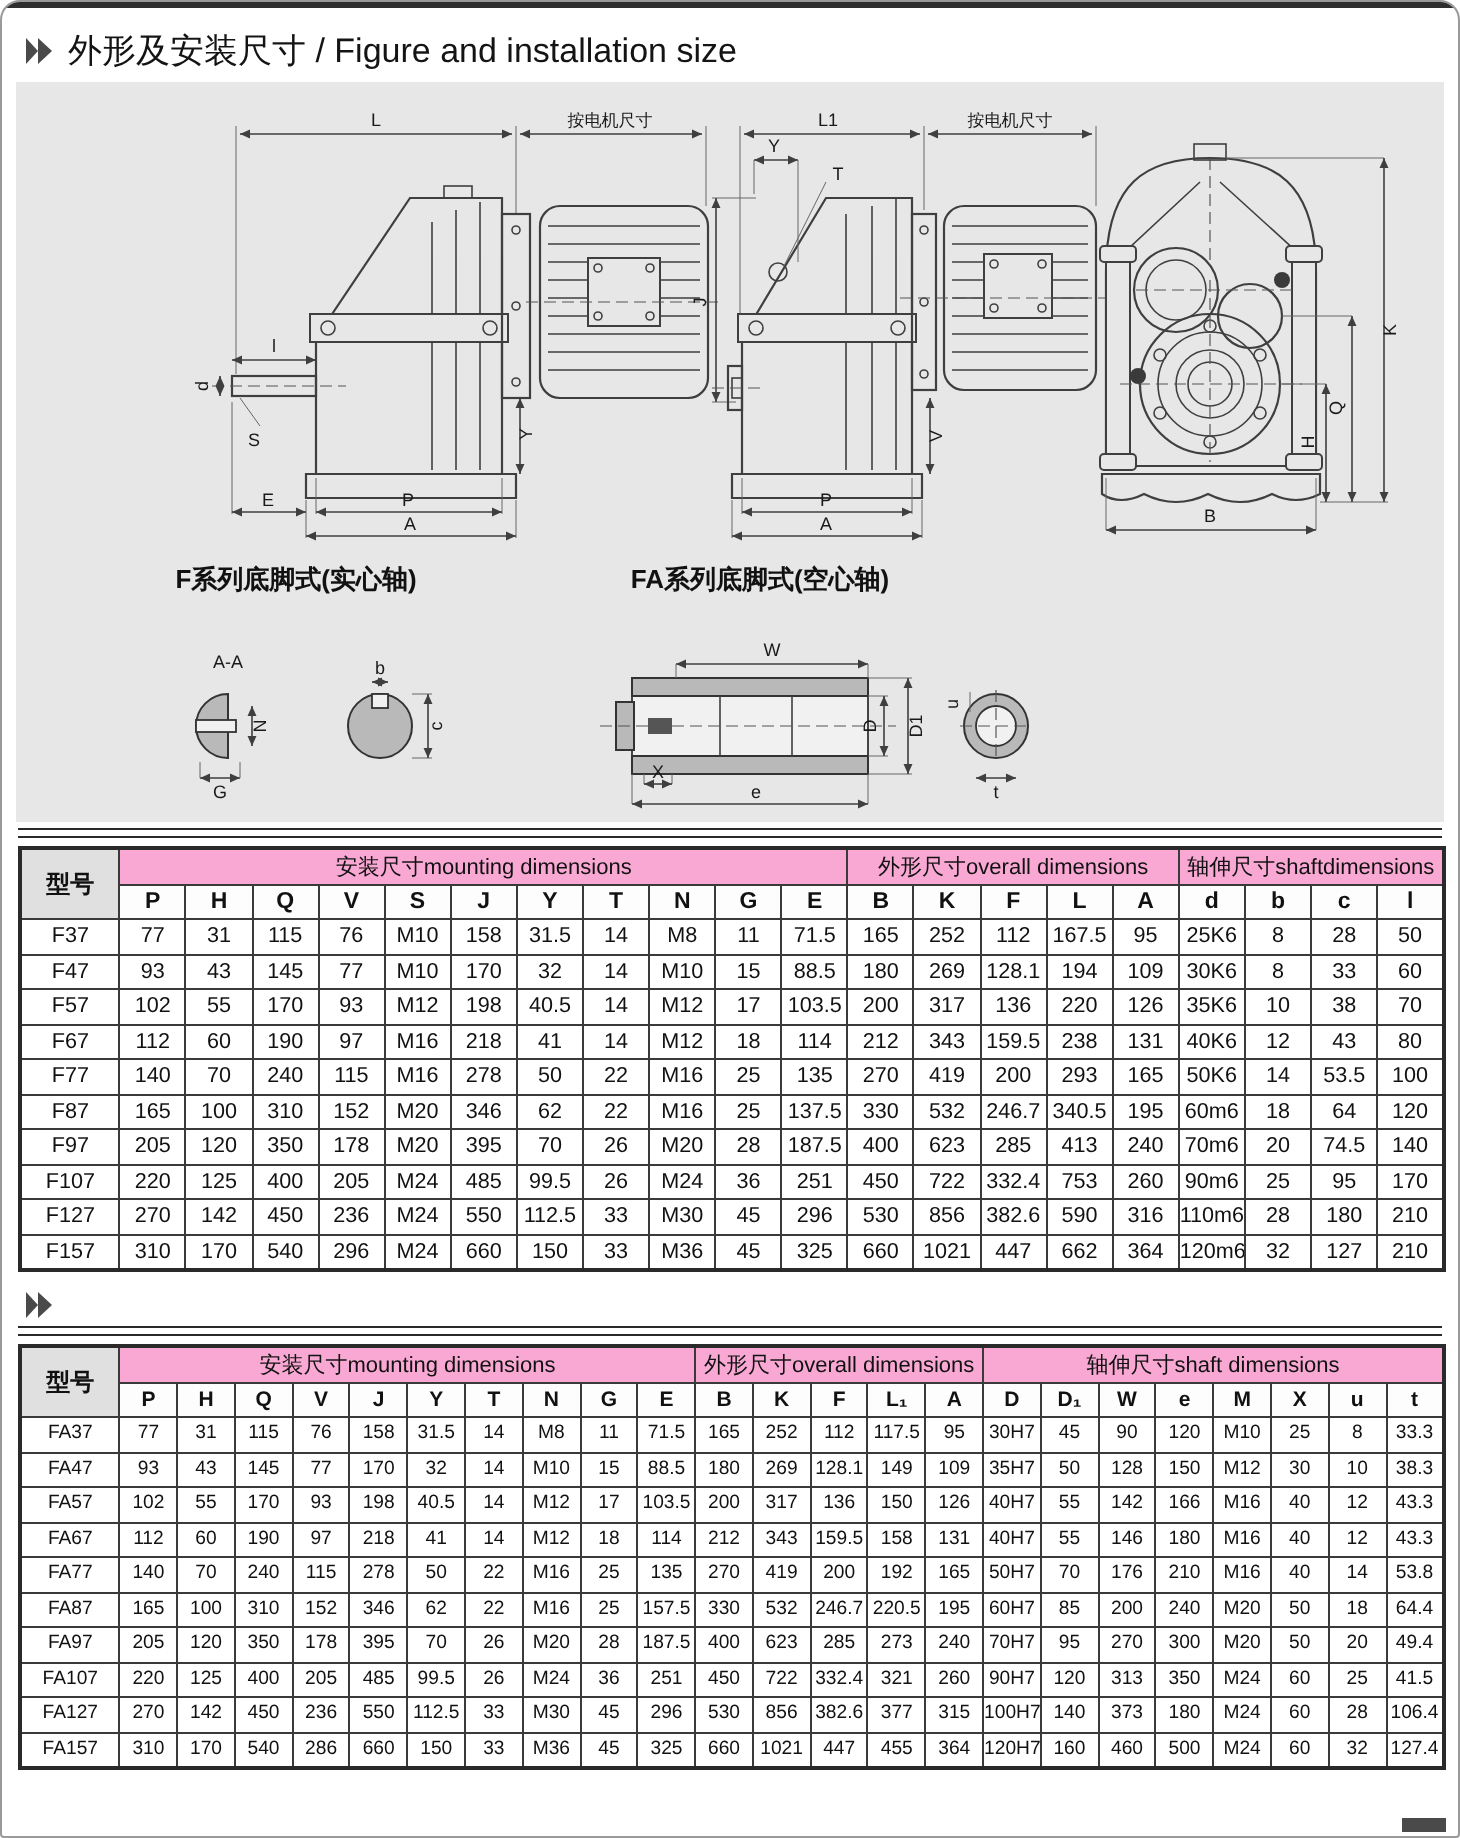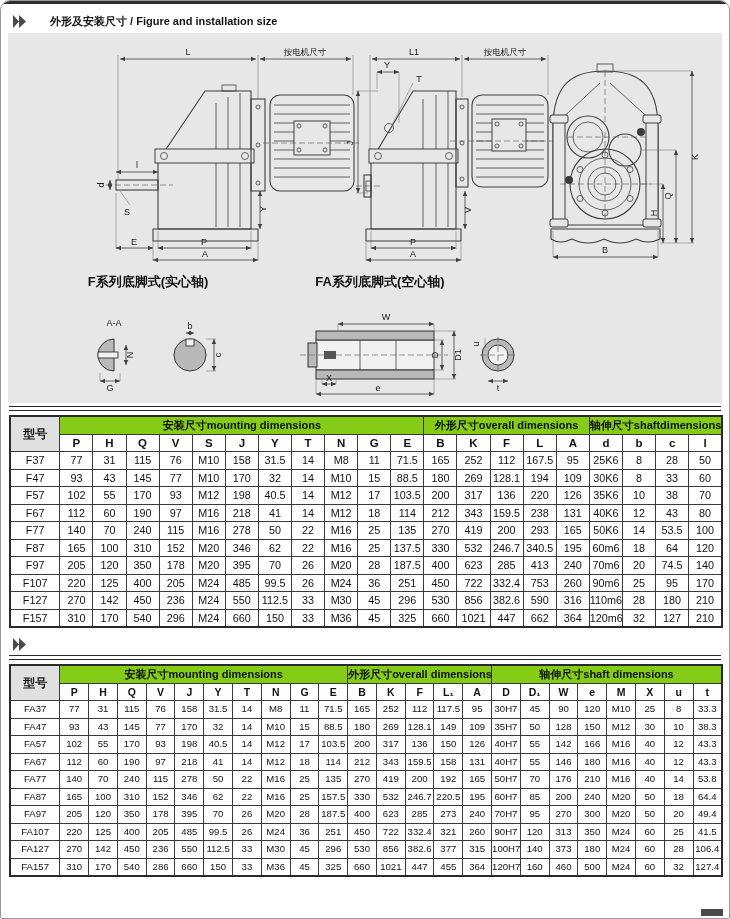--- a/index.html
+++ b/index.html
@@ -1,30 +1,30 @@
 <!DOCTYPE html>
 <html><head>
 <meta charset="utf-8">
 <style>
   html,body{margin:0;padding:0;background:#fff;}
   body{font-family:"Liberation Sans","DejaVu Sans",sans-serif;color:#111;}
   .page{position:relative;width:730px;height:919px;box-sizing:border-box;
         border:1px solid #9a9a9a;border-radius:10px 10px 2px 2px;overflow:hidden;background:#fff;}
   .top-rule{height:3px;background:#2e2e2e;margin:0 1px;}
-  .sec-head{display:flex;align-items:center;gap:22px;margin:10px 10px 4px 12px;
-            font-weight:bold;font-size:11px;color:#141414;white-space:nowrap;}
+  .sec-head{display:flex;align-items:center;gap:6px;margin:10px 10px 4px 12px;
+            font-weight:normal;font-size:17px;color:#141414;white-space:nowrap;}
   .bullet{flex:0 0 auto;display:inline-block;}
   .figure-panel{margin:4px 7px 0 7px;width:714px;height:370px;background:#e7e7e7;}
   .rule-double{height:3px;border-top:1.5px solid #2a2a2a;border-bottom:1px solid #2a2a2a;margin:3px 8px 0 8px;}
   table{border-collapse:collapse;table-layout:fixed;width:714px;margin:4px 8px 0 8px;
         border:2px solid #2a2a2a;}
   th,td{border:1px solid #3a3a3a;text-align:center;vertical-align:middle;padding:0;
         overflow:hidden;white-space:nowrap;}
   .model-h{background:#e0e0e0;font-size:12px;font-weight:bold;}
-  .group-h{background:#84cc16;font-size:11px;font-weight:bold;height:17px;}
+  .group-h{background:#f9a8d4;font-size:11px;font-weight:normal;height:17px;}
   .col-h{background:#fdfdfd;font-weight:bold;height:16px;}
   #solid-table .col-h{font-size:11.5px;}
   #solid-table td{font-size:10.8px;height:16.5px;line-height:16.5px;}
   #hollow-table .col-h{font-size:10.5px;}
   #hollow-table td{font-size:9.6px;height:16.5px;line-height:16.5px;}
   .model-c{font-size:inherit;}
   .corner-mark{position:absolute;right:6px;bottom:2px;width:22px;height:7px;background:#4a4a4a;}
   
   .ln{stroke:#3f3f3f;stroke-width:1.1;fill:none;}
   .lt{stroke:#3f3f3f;stroke-width:0.8;fill:none;}

